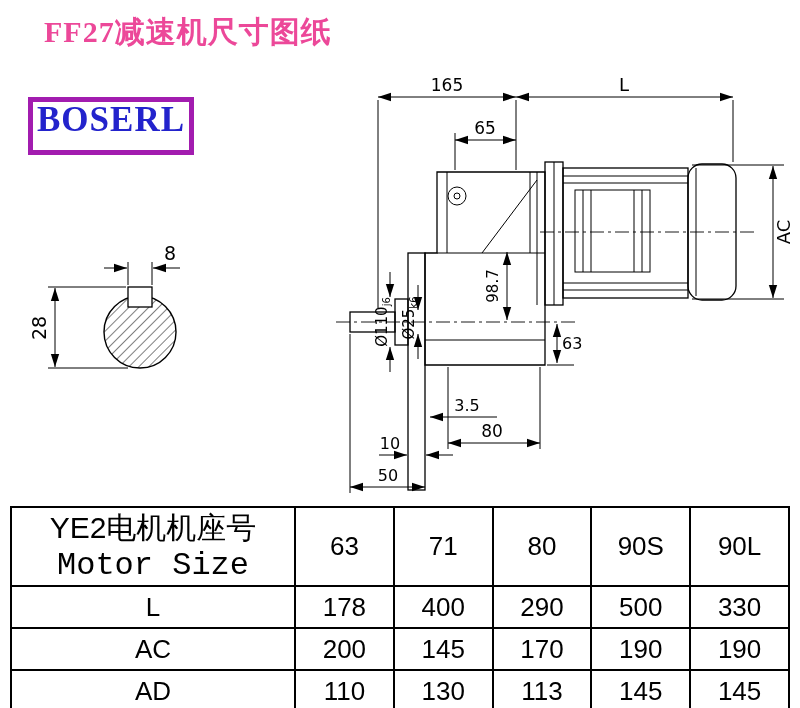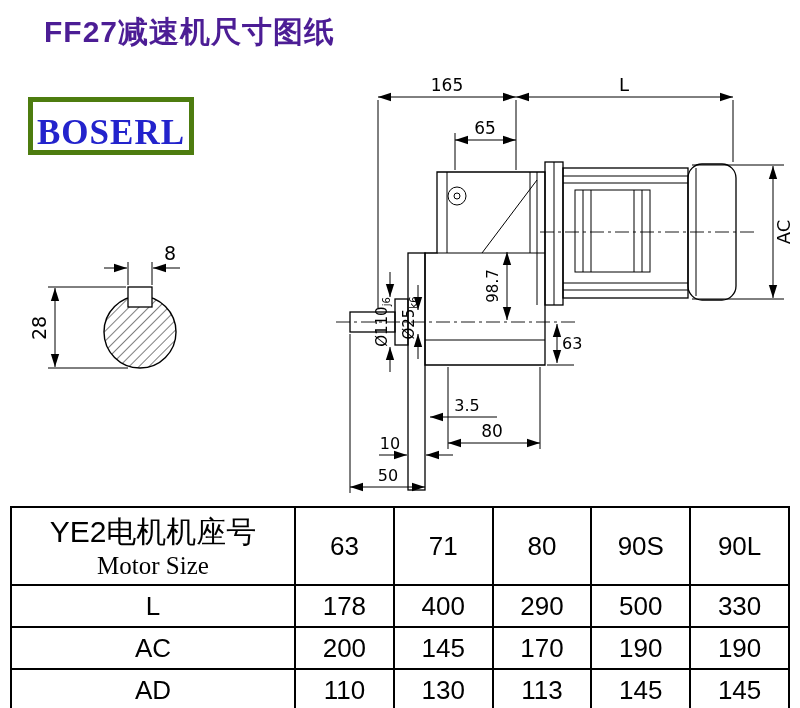--- a/index.html
+++ b/index.html
@@ -2,27 +2,28 @@
 <html><head>
 <meta charset="utf-8">
 <style>
   html,body { margin:0; padding:0; background:#fff; }
   .canvas {
     position:relative; width:800px; height:708px; background:#ffffff;
     font-family:"Liberation Sans", sans-serif; overflow:hidden;
   }
   .title {
     position:absolute; left:44px; top:12px;
-    font-size:30px; font-weight:bold; color:#4c1d95; letter-spacing:1px;
+    font-size:30px; font-weight:bold; color:#ec4899; letter-spacing:1px;
     white-space:nowrap;
+    font-family:Liberation Serif, serif;
   }
   .brand {
     position:absolute; left:28px; top:97px; width:156px; height:48px;
-    border:5px solid #4d7c0f; background:#fff;
-    display:flex; align-items:flex-end; justify-content:center;
+    border:5px solid #a21caf; background:#fff;
+    display:flex; align-items:flex-start; justify-content:center;
   }
   .brand span {
     font-family:"Liberation Serif", serif; font-size:35px; font-weight:bold;
     color:#2323cc; letter-spacing:1px; line-height:1;
   }
   svg.drawing { position:absolute; left:0; top:0; }
   svg text { font-family:"DejaVu Sans", sans-serif; fill:#000; }
   .ol   { fill:none; stroke:#000; stroke-width:1.3; }
   .olw  { fill:#fff; stroke:#000; stroke-width:1.3; }
   .thin { fill:none; stroke:#000; stroke-width:1; }
@@ -30,21 +31,21 @@
 
   table.spec {
     position:absolute; left:10px; top:506px; width:780px;
     border-collapse:collapse; table-layout:fixed; text-align:center;
     color:#000;
   }
   table.spec td { border:2px solid #000; font-size:26px; padding:0; vertical-align:middle; }
   table.spec tr.hdr td { height:76px; }
   table.spec tr.row td { height:40px; }
   .hdr-cn { display:block; font-size:30px; line-height:1.3; }
-  .hdr-en { display:block; font-family:Liberation Serif, serif; font-size:25px; line-height:1.2; }
+  .hdr-en { display:block; font-family:Liberation Mono, monospace; font-size:32px; line-height:1.2; }
 </style>
 </head>
 <body>
 
 <div class="canvas">
 
   <div class="title">FF27减速机尺寸图纸</div>
 
   <div class="brand">
     <span>BOSERL</span>

